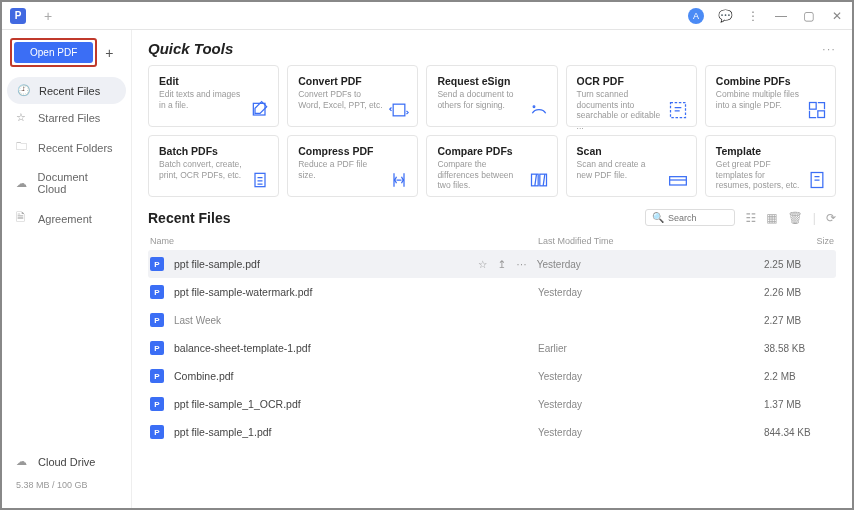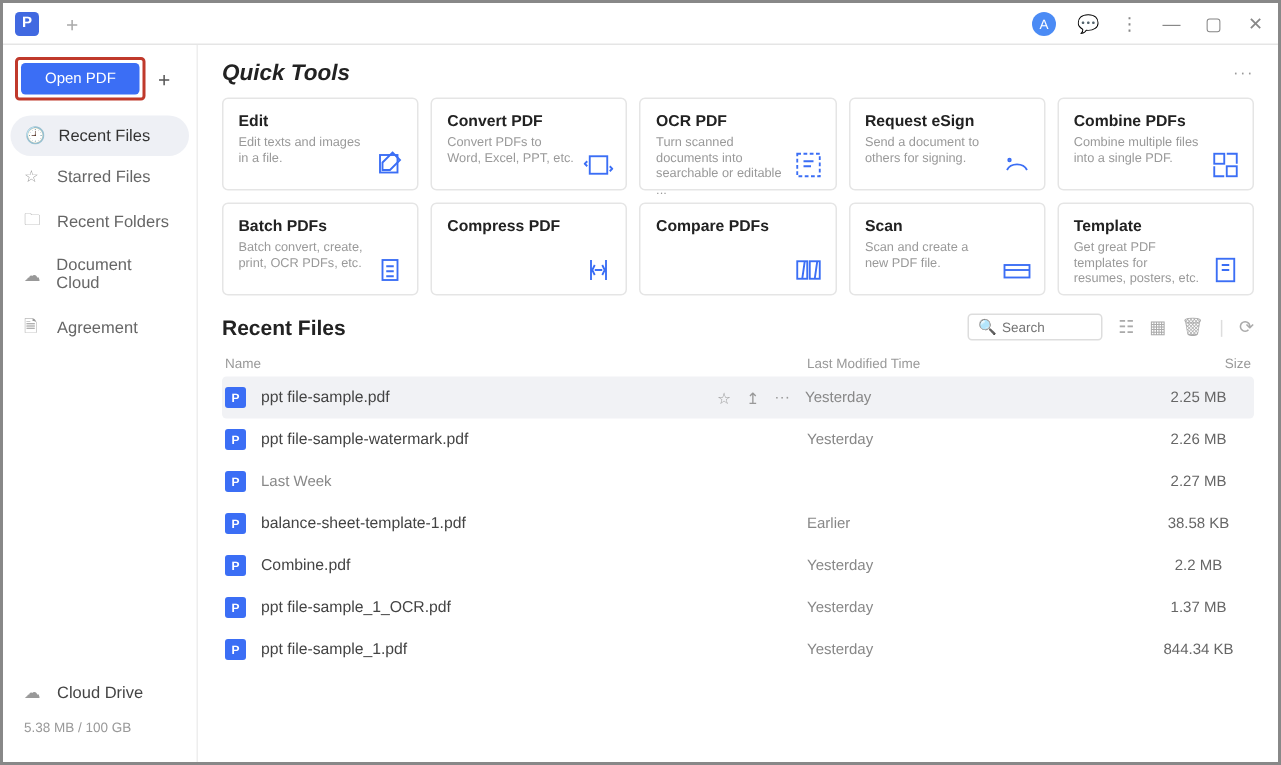--- a/index.html
+++ b/index.html
@@ -44,21 +44,21 @@
 .col-mod { flex: 1; }
 .col-size { width:70px; text-align:right;}
 .row { display:flex; align-items:center; padding:7px 2px; font-size:10.5px; color:#444;}
 .row.hovered { background:#f1f2f5; border-radius:3px;}
 .row .ficon { width:14px; height:14px; background:#3b6ef5; border-radius:2px; margin-right:10px; display:flex; align-items:center; justify-content:center; color:#fff; font-size:8px; font-weight:bold;}
 .row .fname { flex: 0 0 364px;}
 .row .hov-actions { display:none; gap:10px; color:#999; padding-right:10px;}
 .row.hovered .fname { flex: 0 0 304px;}
 .row.hovered .hov-actions { display:flex;}
 .row .mod { flex:1; color:#888; font-size:10px;}
-.row .size { width:70px; text-align:center; color:#666; font-size:10px;}
+.row .size { width:70px; text-align:left; color:#666; font-size:10px;}
 </style>
 </head>
 <body>
 
 <div class="titlebar">
   <span class="logo">P</span>
   <span class="plus-tab">+</span>
   <span class="spacer"></span>
   <div class="tb-right">
     <span class="avatar">A</span>
@@ -128,36 +128,36 @@
           <div class="tool-title">Convert PDF</div>
           <div class="tool-desc">Convert PDFs to Word, Excel, PPT, etc.</div>
           <div class="tool-icon">
             <svg viewBox="0 0 24 24">
               <rect x="5" y="5" width="14" height="14"></rect>
               <path d="M3 9l-2 2 2 2M21 13l2 2-2 2"></path>
             </svg>
           </div>
         </div>
         <div class="tool">
+          <div class="tool-title">Request eSign</div>
+          <div class="tool-desc">Send a document to others for signing.</div>
+          <div class="tool-icon">
+            <svg viewBox="0 0 24 24">
+              <path d="M4 16c3-6 13-6 16 0"></path>
+              <circle cx="6" cy="8" r="1"></circle>
+            </svg>
+          </div>
+        </div>
+        <div class="tool">
           <div class="tool-title">OCR PDF</div>
           <div class="tool-desc">Turn scanned documents into searchable or editable ...</div>
           <div class="tool-icon">
             <svg viewBox="0 0 24 24">
               <rect x="3" y="3" width="18" height="18" stroke-dasharray="3 2"></rect>
               <path d="M8 9h8M8 13h6"></path>
-            </svg>
-          </div>
-        </div>
-        <div class="tool">
-          <div class="tool-title">Request eSign</div>
-          <div class="tool-desc">Send a document to others for signing.</div>
-          <div class="tool-icon">
-            <svg viewBox="0 0 24 24">
-              <path d="M4 16c3-6 13-6 16 0"></path>
-              <circle cx="6" cy="8" r="1"></circle>
             </svg>
           </div>
         </div>
         <div class="tool">
           <div class="tool-title">Combine PDFs</div>
           <div class="tool-desc">Combine multiple files into a single PDF.</div>
           <div class="tool-icon">
             <svg viewBox="0 0 24 24">
               <rect x="3" y="3" width="8" height="8"></rect>
               <rect x="13" y="13" width="8" height="8"></rect>
@@ -170,28 +170,30 @@
           <div class="tool-desc">Batch convert, create, print, OCR PDFs, etc.</div>
           <div class="tool-icon">
             <svg viewBox="0 0 24 24">
               <rect x="6" y="4" width="12" height="16"></rect>
               <path d="M9 9h6M9 13h6M9 17h6"></path>
             </svg>
           </div>
         </div>
         <div class="tool">
           <div class="tool-title">Compress PDF</div>
+          <div class="tool-desc">Reduce a PDF file size.</div>
           <div class="tool-icon">
             <svg viewBox="0 0 24 24">
               <path d="M6 4v16M18 4v16M9 12h6M9 8l-2 4 2 4M15 8l2 4-2 4"></path>
             </svg>
           </div>
         </div>
         <div class="tool">
           <div class="tool-title">Compare PDFs</div>
+          <div class="tool-desc">Compare the differences between two files.</div>
           <div class="tool-icon">
             <svg viewBox="0 0 24 24">
               <rect x="3" y="5" width="8" height="14"></rect>
               <rect x="13" y="5" width="8" height="14"></rect>
               <path d="M7 19l2-14M17 19l2-14"></path>
             </svg>
           </div>
         </div>
         <div class="tool">
           <div class="tool-title">Scan</div>

